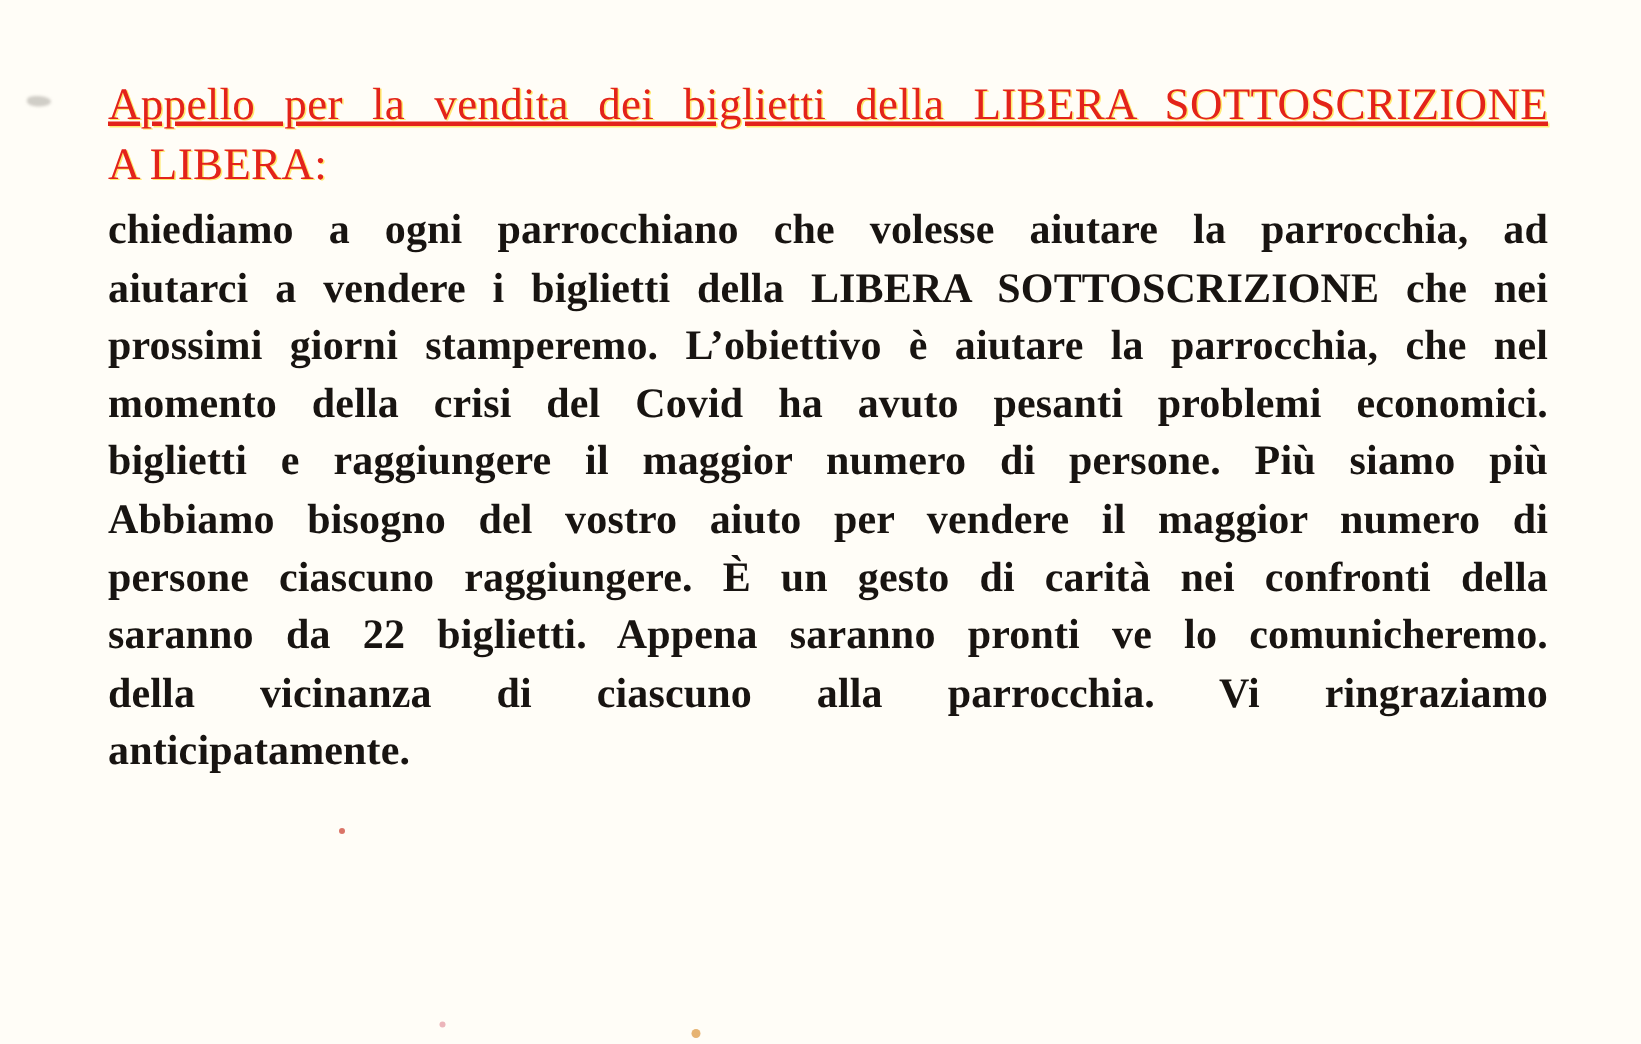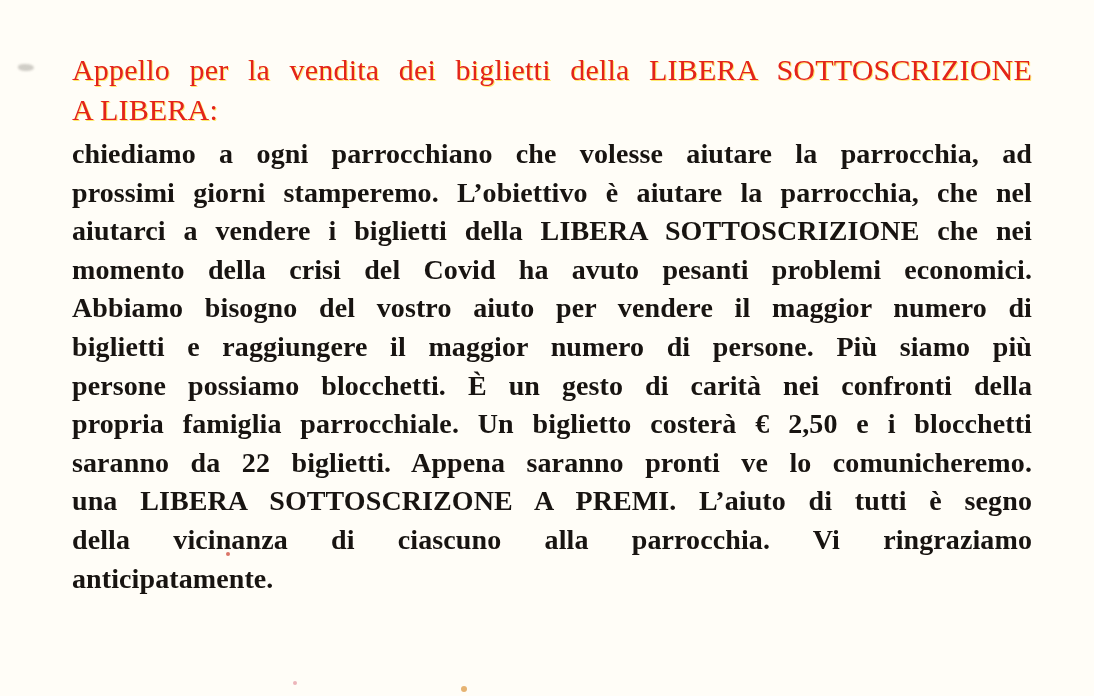--- a/index.html
+++ b/index.html
@@ -30,20 +30,21 @@
     font-size: 30px;
     line-height: 40px;
     white-space: nowrap;
     letter-spacing: 0.2px;
     text-shadow: 1px 1px 0 rgba(255, 216, 0, 0.55);
   }
   .h-line.h-just {
     white-space: normal;
     text-align: justify;
     text-align-last: justify;
+    text-decoration: underline;
   }
   .bodyblock {
     margin-top: 5px;
     font-weight: bold;
   }
   .b-line {
     color: var(--body-color, #181411);
     font-size: 28px;
     line-height: 38.6px;
     text-align: justify;
@@ -103,27 +104,25 @@
 
   <div class="textblock">
 
     <div>
       <div class="h-line h-just">Appello per la vendita dei biglietti della LIBERA SOTTOSCRIZIONE</div>
       <div class="h-line">A LIBERA:</div>
     </div>
 
     <div class="bodyblock">
       <div class="b-line">chiediamo a ogni parrocchiano che volesse aiutare la parrocchia, ad</div>
+      <div class="b-line">aiutarci a vendere i biglietti della LIBERA SOTTOSCRIZIONE che nei</div>
       <div class="b-line">prossimi giorni stamperemo. L’obiettivo è aiutare la parrocchia, che nel</div>
-      <div class="b-line">aiutarci a vendere i biglietti della LIBERA SOTTOSCRIZIONE che nei</div>
       <div class="b-line">momento della crisi del Covid ha avuto pesanti problemi economici.</div>
+      <div class="b-line">biglietti e raggiungere il maggior numero di persone. Più siamo più</div>
       <div class="b-line">Abbiamo bisogno del vostro aiuto per vendere il maggior numero di</div>
-      <div class="b-line">biglietti e raggiungere il maggior numero di persone. Più siamo più</div>
-      <div class="b-line">persone possiamo blocchetti. È un gesto di carità nei confronti della</div>
-      <div class="b-line">propria famiglia parrocchiale. Un biglietto costerà € 2,50 e i blocchetti</div>
+      <div class="b-line">persone ciascuno raggiungere. È un gesto di carità nei confronti della</div>
       <div class="b-line">saranno da 22 biglietti. Appena saranno pronti ve lo comunicheremo.</div>
-      <div class="b-line">una LIBERA SOTTOSCRIZONE A PREMI. L’aiuto di tutti è segno</div>
       <div class="b-line">della vicinanza di ciascuno alla parrocchia. Vi ringraziamo</div>
       <div class="b-line b-last">anticipatamente.</div>
     </div>
 
   </div>
 </div>
 
 </body></html>

